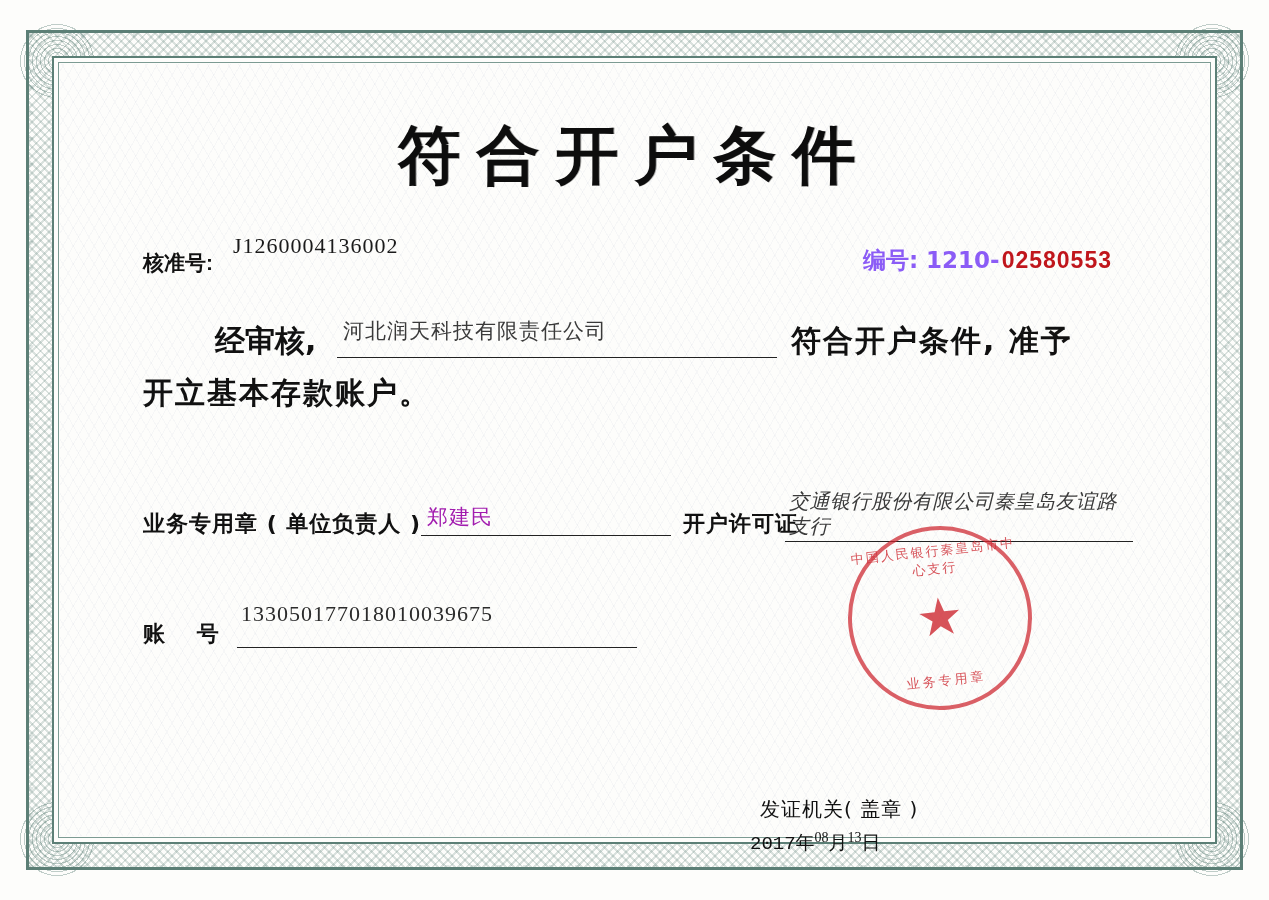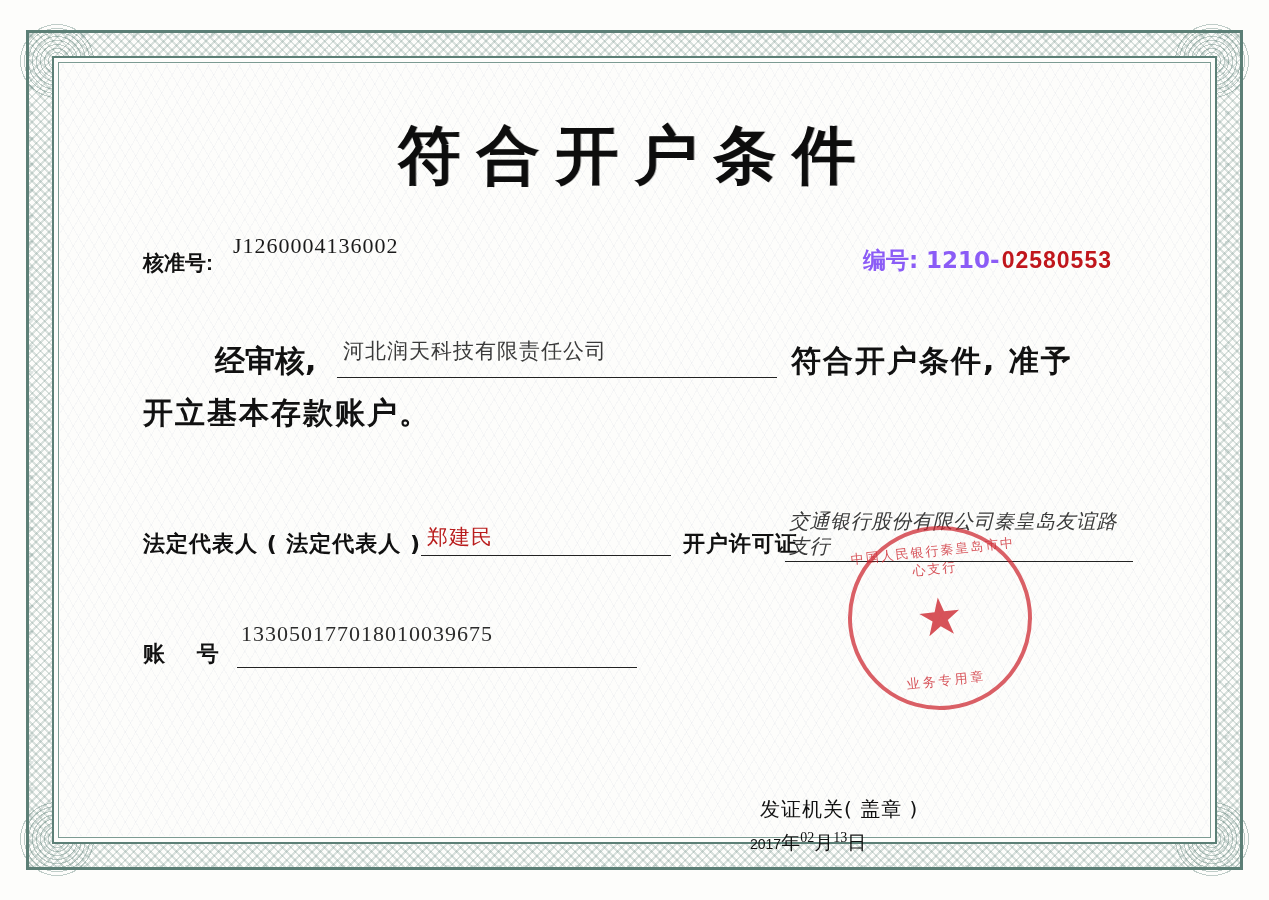--- a/index.html
+++ b/index.html
@@ -135,21 +135,21 @@
   .serial-prefix { color: #8b5cf6; }
   .serial-number {
     color: #c0161c;
     font-family: "Liberation Sans", sans-serif;
     letter-spacing: 1px;
     margin-left: 2px;
   }
 
   .body-line1 {
     position: relative;
-    margin-top: 56px;
+    margin-top: 36px;
     height: 56px;
     font-size: 30px;
     font-weight: bold;
     font-family: "DejaVu Sans", sans-serif;
   }
   .b1-pre {
     position: absolute;
     left: 130px;
     top: 8px;
   }
@@ -216,21 +216,21 @@
     width: 250px;
     height: 38px;
     border-bottom: 1.5px solid #222;
   }
   .rep-value {
     position: absolute;
     left: 342px;
     top: 10px;
     font-size: 21px;
     font-family: "DejaVu Sans", sans-serif;
-    color: #b91c1c;
+    color: #a21caf;
     letter-spacing: 1px;
   }
   .bank-label {
     position: absolute;
     left: 598px;
     top: 16px;
     font-size: 22px;
     font-weight: bold;
     font-family: "DejaVu Sans", sans-serif;
     letter-spacing: 1px;
@@ -310,22 +310,22 @@
   .issue-date {
     position: absolute;
     left: 14px;
     top: 34px;
     font-size: 19px;
     font-family: "DejaVu Sans", sans-serif;
     color: #111;
     white-space: nowrap;
   }
   .issue-date .num {
-    font-family: Liberation Sans, sans-serif;
-    font-size: 14px;
+    font-family: Liberation Mono, monospace;
+    font-size: 19px;
   }
   .issue-date .small {
     font-family: "Liberation Serif", serif;
     font-size: 14px;
     vertical-align: super;
   }
 
   
   .seal {
     position: absolute;
@@ -398,21 +398,21 @@
       <span class="company-slot"></span>
       <span class="company-name">河北润天科技有限责任公司</span>
       <span class="b1-post">符合开户条件, 准予</span>
     </div>
 
     <div class="body-line2">
       <span class="b2-text">开立基本存款账户。</span>
     </div>
 
     <div class="row-rep">
-      <span class="rep-label">法定代表人 ( 法定代表人 )</span>
+      <span class="rep-label">业务专用章 ( 单位负责人 )</span>
       <span class="rep-slot"></span>
       <span class="rep-value">郑建民</span>
 
       <span class="bank-label">开户许可证</span>
       <span class="bank-slot"></span>
       <span class="bank-value">交通银行股份有限公司秦皇岛友谊路支行</span>
     </div>
 
     <div class="row-account">
       <span class="acct-label">账 号</span>
@@ -422,18 +422,18 @@
 
     <div class="seal">
       <div class="seal-top-text">中国人民银行秦皇岛市中心支行</div>
       <div class="seal-star">★</div>
       <div class="seal-bottom-text">业务专用章</div>
     </div>
 
     <div class="issuer-block">
       <div class="issuer-label">发证机关( 盖章 )</div>
       <div class="issue-date">
-        <span class="num">2017</span><span>年</span><span class="small">02</span><span>月</span><span class="small">13</span><span>日</span>
+        <span class="num">2017</span><span>年</span><span class="small">08</span><span>月</span><span class="small">13</span><span>日</span>
       </div>
     </div>
 
   </div>
 </div>
 
 </body></html>

